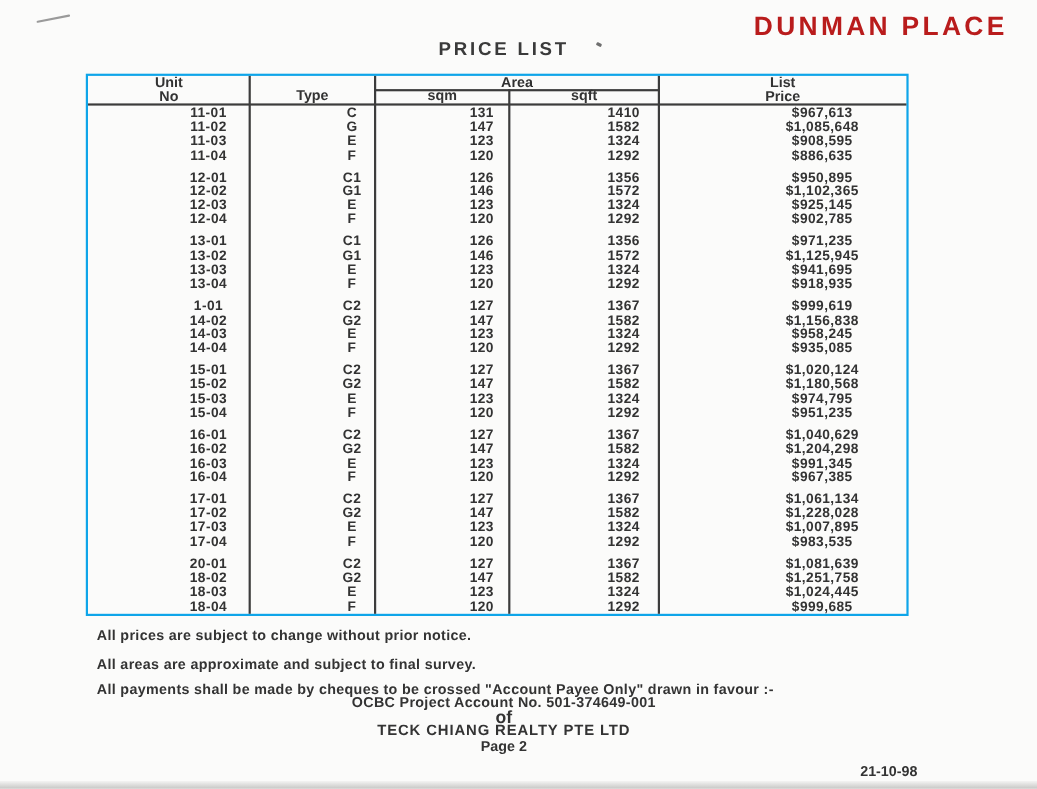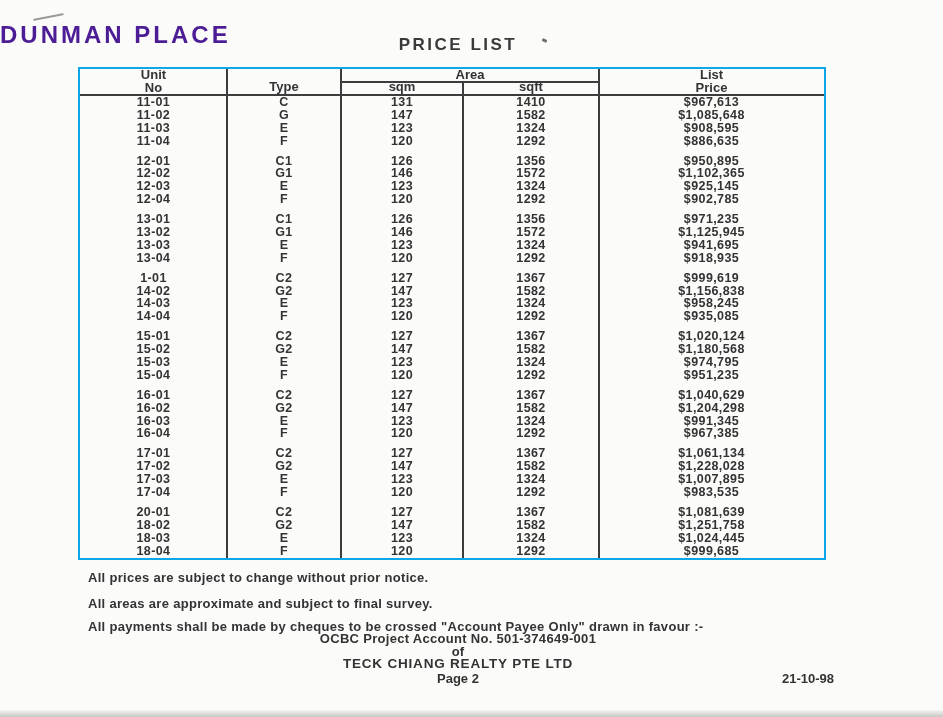--- a/index.html
+++ b/index.html
@@ -20,22 +20,22 @@
     position:absolute;left:542px;top:39px;width:5px;height:3px;
     background:#6f6f6f;transform:rotate(25deg);border-radius:1px;
   }
   .bottom-shadow{
     position:absolute;left:0;bottom:0;width:943px;height:7px;
     background:linear-gradient(to bottom,#f4f4f3,#c7c7c5);
   }
 
   
   .doc-title{
-    position:absolute;left:0;top:21px;width:916px;text-align:left;
-    font-size:24px;font-weight:bold;letter-spacing:3px;color:#4c1d95;
+    position:absolute;left:0;top:11px;width:916px;text-align:right;
+    font-size:24px;font-weight:bold;letter-spacing:3px;color:#b91c1c;
   }
   .doc-subtitle{
     position:absolute;left:0;top:35px;width:916px;text-align:center;
     font-size:17px;font-weight:bold;letter-spacing:2.5px;color:#3a3a3a;
   }
 
   
   .price-table{
     position:absolute;left:78px;top:67px;width:748px;height:493px;
     border:2px solid #0ea5e9;box-sizing:border-box;background:transparent;
@@ -50,38 +50,38 @@
 
   .thead{position:absolute;left:0;top:0;width:100%;height:25px;
     display:grid;grid-template-columns:147px 114px 122px 136px 1fr;}
   .th{font-size:13px;font-weight:bold;text-align:center;line-height:12.5px;color:#333;}
   .th .l1,.th .l2{display:block;}
   .th.type-h,.th.sqm-h,.th.sqft-h{display:flex;align-items:flex-end;justify-content:center;padding-bottom:12px;}
   .area-wrap{grid-column:3 / span 2;display:flex;flex-direction:column;}
   .area-top{height:12px;line-height:11px;text-align:center;font-size:13px;font-weight:bold;}
   .area-bottom{flex:1;display:grid;grid-template-columns:122px 136px;}
 
-  .tbody{position:absolute;left:0;top:27px;width:100%;}
+  .tbody{position:absolute;left:0;top:27px;width:100%;padding-left:36px;}
   .trow{display:grid;grid-template-columns:147px 114px 122px 136px 1fr;
     height:12.9px;line-height:12.9px;}
   .trow.group-start{margin-top:7px;}
   .tcell{font-size:12.5px;font-weight:bold;text-align:center;color:#333;
     white-space:nowrap;overflow:visible;letter-spacing:0.4px;}
 
   
   .note{position:absolute;left:88px;font-size:13px;font-weight:bold;color:#333;letter-spacing:0.3px;}
   .note.n1{top:570px;}
   .note.n2{top:596px;}
   .note.n3{top:619px;}
   .center-line{position:absolute;left:0;width:916px;text-align:center;font-weight:bold;color:#333;}
   .account{top:631px;font-size:13px;letter-spacing:0.3px;}
-  .of-line{top:644px;font-size:13px;}
+  .of-line{top:644px;font-size:16px;}
   .company{top:656px;font-size:13.5px;letter-spacing:0.8px;}
   .page-label{top:671px;font-size:13px;font-weight:bold;}
-  .doc-date{position:absolute;left:782px;top:671px;font-size:13px;font-weight:bold;color:#333;}
+  .doc-date{position:absolute;left:782px;top:693px;font-size:13px;font-weight:bold;color:#333;}
 </style>
 </head>
 <body>
 
 <div class="pen-mark"></div>
 <div class="stray-dot"></div>
 <div class="bottom-shadow"></div>
 
 <div class="doc-title">DUNMAN PLACE</div>
 <div class="doc-subtitle">PRICE LIST</div>

